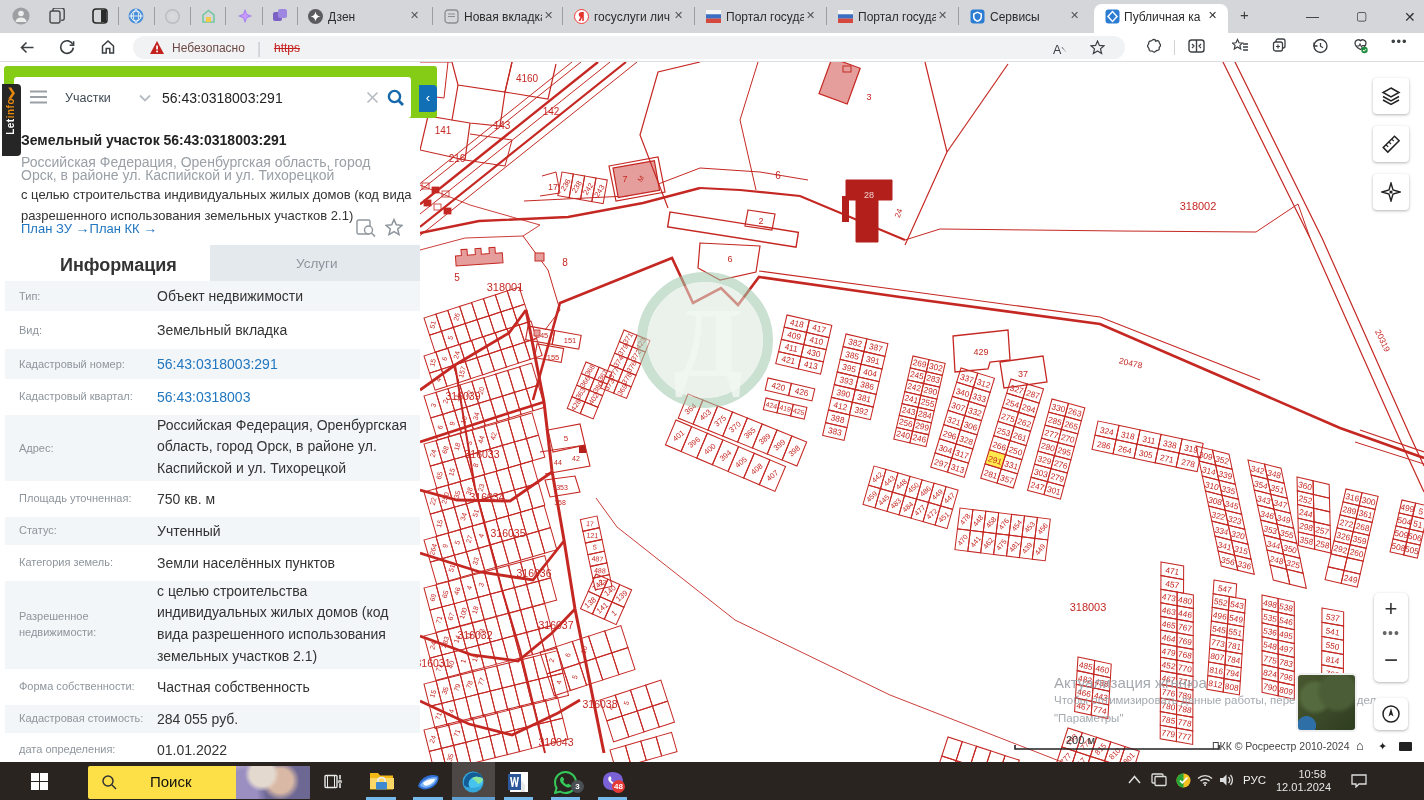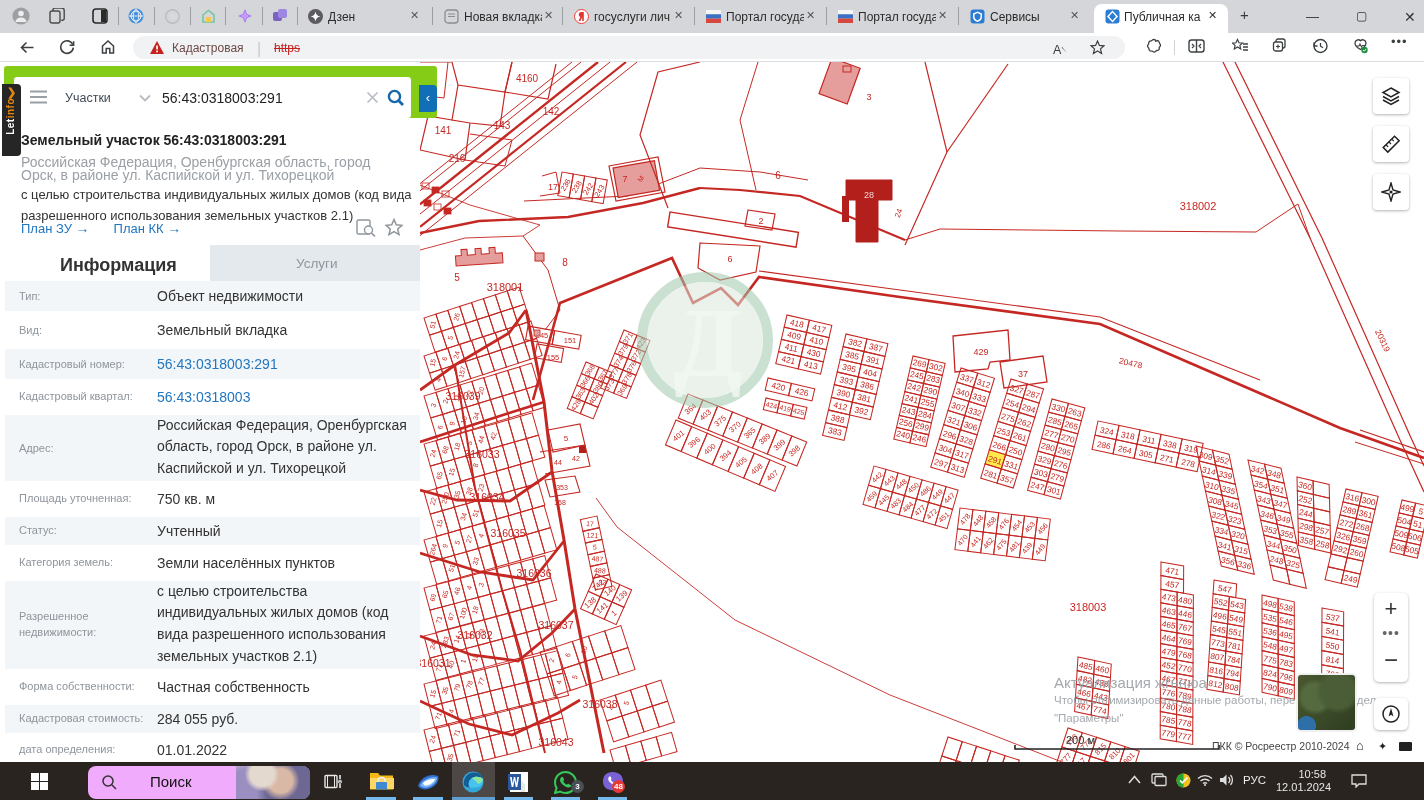--- a/index.html
+++ b/index.html
@@ -162,21 +162,21 @@
     </svg>
   <svg class="aico" style="left:100px;top:6px" width="16" height="16" viewBox="0 0 16 16">
       <path d="M2.5 7 L8 2 L13.5 7 V14 H9.8 V9.5 H6.2 V14 H2.5 z" fill="none" stroke="#3c4043" stroke-width="1.5"></path>
     </svg>
   <div id="urlpill">
     <svg style="position:absolute;left:17px;top:5px" width="14" height="13" viewBox="0 0 14 13">
         <path d="M7 0 L14 13 H0 z" fill="#c5221f"></path>
         <rect x="6.2" y="4.5" width="1.7" height="4" fill="#fff"></rect>
         <rect x="6.2" y="9.6" width="1.7" height="1.7" fill="#fff"></rect>
       </svg>
-    <span style="position:absolute;left:39px;top:5px;font-size:12px;color:#6e4a46">Кадастровая</span>
+    <span style="position:absolute;left:39px;top:5px;font-size:12px;color:#6e4a46">Небезопасно</span>
     <span style="position:absolute;left:124px;top:4px;color:#c9cacd">|</span>
     <span style="position:absolute;left:141px;top:5px;font-size:12px;color:#c5221f;text-decoration:line-through">https</span>
     <span style="position:absolute;left:920px;top:4px;font-size:12.5px;color:#3c4043">A<sup style="font-size:8px">৲</sup></span>
     <svg style="position:absolute;left:957px;top:4px" width="15" height="15" viewBox="0 0 15 15">
         <path d="M7.5 1 L9.4 5.4 L14 5.8 L10.5 8.9 L11.6 13.5 L7.5 11 L3.4 13.5 L4.5 8.9 L1 5.8 L5.6 5.4 z" fill="none" stroke="#3c4043" stroke-width="1.2"></path>
       </svg>
   </div>
   <svg class="aico" style="left:1146px;top:5px" width="16" height="16" viewBox="0 0 16 16">
       <path d="M8 1.5 c1 0 1.6 0.8 1.6 1.6 l2.3-0.6 c0.9 0.5 1.4 1.3 1.4 2.3 l1.2 2.1 c0 1-0.4 1.8-1.2 2.3 l-0.2 2.4 c-0.7 0.7-1.5 1-2.4 0.9 l-1.9 1.5 c-1 0.2-1.9-0.1-2.5-0.8 l-2.3-0.4 c-0.8-0.6-1.2-1.4-1.1-2.4 L1.6 8.6 c-0.2-1 0.1-1.8 0.9-2.4 l0.5-2.3 c0.6-0.8 1.4-1.1 2.4-1 L7 1.6 c0.3-0.1 0.7-0.1 1-0.1 z" fill="none" stroke="#3c4043" stroke-width="1.3"></path>
     </svg>
@@ -1404,21 +1404,21 @@
   </div>
   <div id="letinfo">
     <div style="color:#e8890c;font-size:11px;font-weight:bold;position:absolute;left:5px;top:2px">❯</div>
     <div style="position:absolute;left:3px;top:14px;color:#fff;font-size:10px;font-weight:bold;writing-mode:vertical-rl;transform:rotate(180deg);letter-spacing:0.5px">Let<span style="color:#e8890c">info</span></div>
   </div>
   <div id="collapse">‹</div>
 
   <div style="position:absolute;left:21px;top:70px;font-size:14px;font-weight:bold;color:#222">Земельный участок 56:43:0318003:291</div>
   <div style="position:absolute;left:21px;top:94px;font-size:14px;color:#9aa0a6;width:364px;line-height:12.5px">Российская Федерация, Оренбургская область, город Орск, в районе ул. Каспийской и ул. Тихорецкой</div>
   <div style="position:absolute;left:21px;top:122px;font-size:13px;color:#333;width:392px;line-height:21px">с целью строительства индивидуальных жилых домов (код вида разрешенного использования земельных участков 2.1)</div>
-  <div style="position:absolute;left:21px;top:158px;font-size:13px;color:#2176c0">План ЗУ <span style="font-size:14px">→</span><span style="margin-left:24px">План КК <span style="font-size:14px">→</span></span></div>
+  <div style="position:absolute;left:21px;top:158px;font-size:13px;color:#2176c0">План ЗУ <span style="font-size:14px">→</span><span style="margin-left:0">План КК <span style="font-size:14px">→</span></span></div>
   <svg style="position:absolute;left:356px;top:157px" width="20" height="18" viewBox="0 0 20 18">
       <rect x="1" y="1" width="13" height="14" rx="1.5" fill="none" stroke="#8e959c" stroke-width="1.4"></rect>
       <circle cx="12.5" cy="11" r="4" fill="#fff" stroke="#8e959c" stroke-width="1.4"></circle>
       <path d="M15.5 14 L19 17.5" stroke="#8e959c" stroke-width="1.6"></path>
     </svg>
   <svg style="position:absolute;left:385px;top:156px" width="18" height="18" viewBox="0 0 18 18">
       <path d="M9 1.5 L11.3 6.8 L17 7.3 L12.7 11 L14 16.6 L9 13.6 L4 16.6 L5.3 11 L1 7.3 L6.7 6.8 z" fill="none" stroke="#8e959c" stroke-width="1.5"></path>
     </svg>
 
   <div style="position:absolute;left:0px;top:183px;width:420px;height:36px;background:#fff"></div>
@@ -1470,21 +1470,21 @@
   <div class="val" style="top:680px">01.01.2022</div>
 </div>
 
 <div id="taskbar" class="abs">
   <svg class="tico" style="left:31px;top:11px" width="17" height="17" viewBox="0 0 17 17">
       <rect width="8" height="8" fill="#fefefe"></rect>
       <rect x="9" width="8" height="8" fill="#fefefe"></rect>
       <rect y="9" width="8" height="8" fill="#fefefe"></rect>
       <rect x="9" y="9" width="8" height="8" fill="#fefefe"></rect>
     </svg>
-  <div class="abs" style="left:88px;top:4px;width:222px;height:33px;background:#f0abfc;border-radius:8px;overflow:hidden">
+  <div class="abs" style="left:88px;top:4px;width:222px;height:33px;background:#fde047;border-radius:2px;overflow:hidden">
     <svg style="position:absolute;left:14px;top:9px" width="15" height="15" viewBox="0 0 15 15">
         <circle cx="6" cy="6" r="5" fill="none" stroke="#333" stroke-width="1.5"></circle>
         <path d="M9.8 9.8 L14 14" stroke="#333" stroke-width="1.5"></path>
       </svg>
     <span style="position:absolute;left:62px;top:7px;font-size:15px;color:#111">Поиск</span>
     <div style="position:absolute;left:148px;top:0;width:74px;height:33px;background:
       radial-gradient(circle at 35% 25%, #e4d9cf 0 22%, transparent 32%),
       radial-gradient(circle at 60% 45%, #d9b9a5 0 25%, transparent 40%),
       radial-gradient(circle at 80% 75%, #6d6794 0 45%, transparent 60%),
       radial-gradient(circle at 15% 85%, #9a8fc0 0 35%, transparent 50%),

